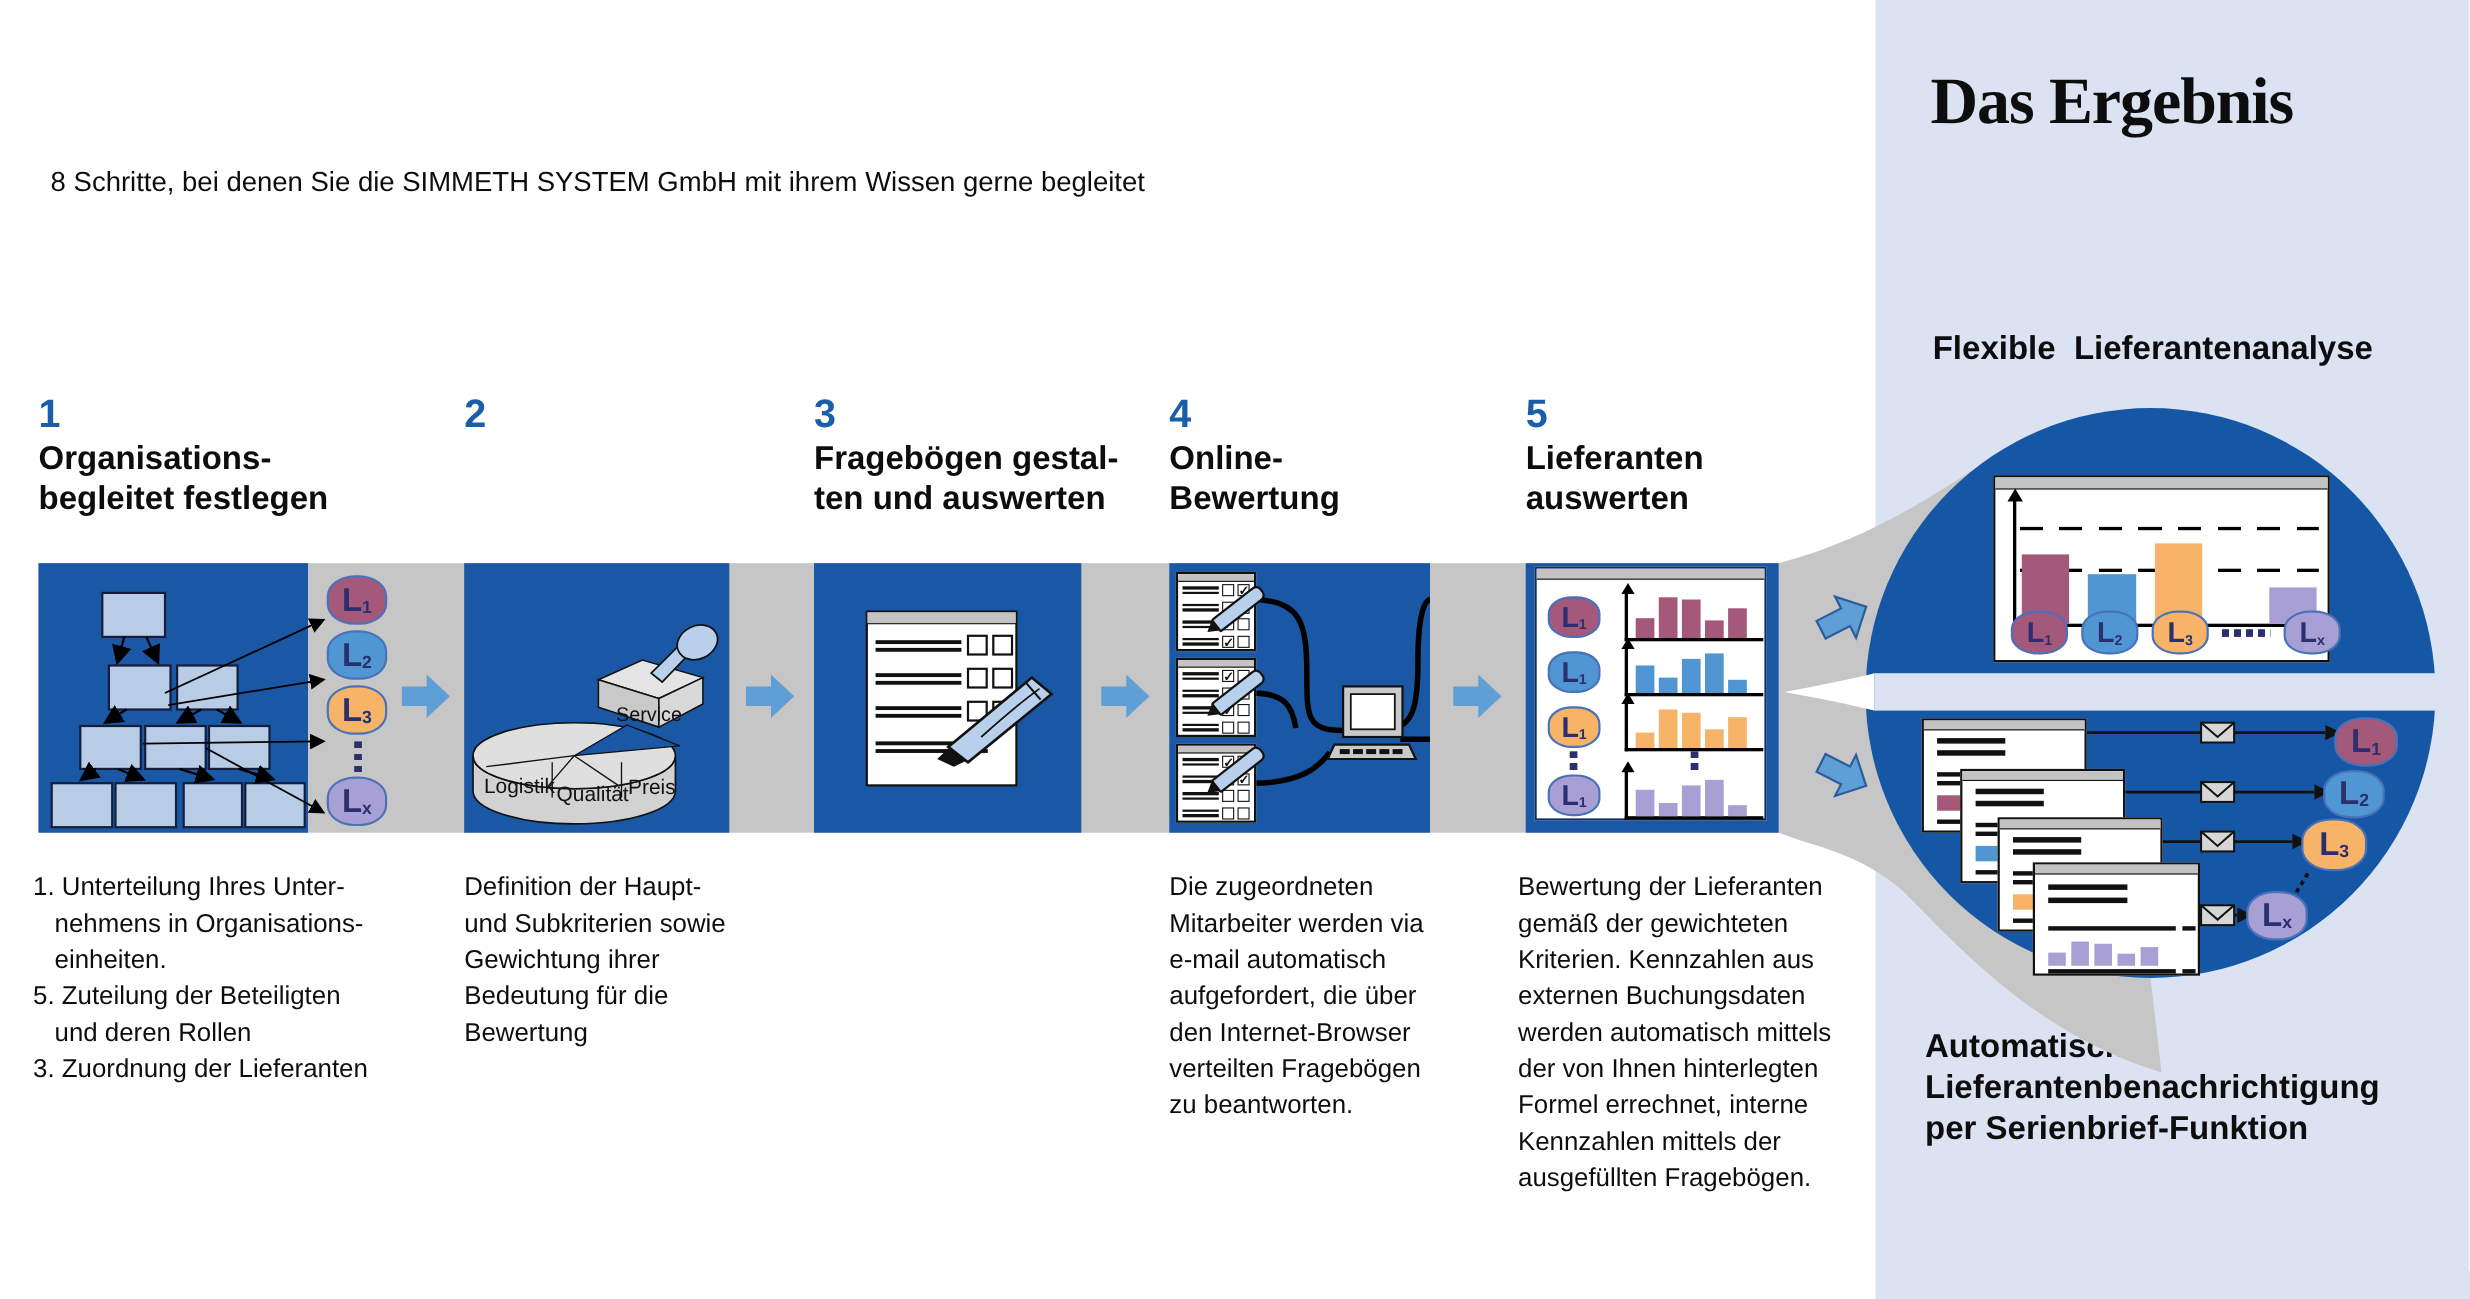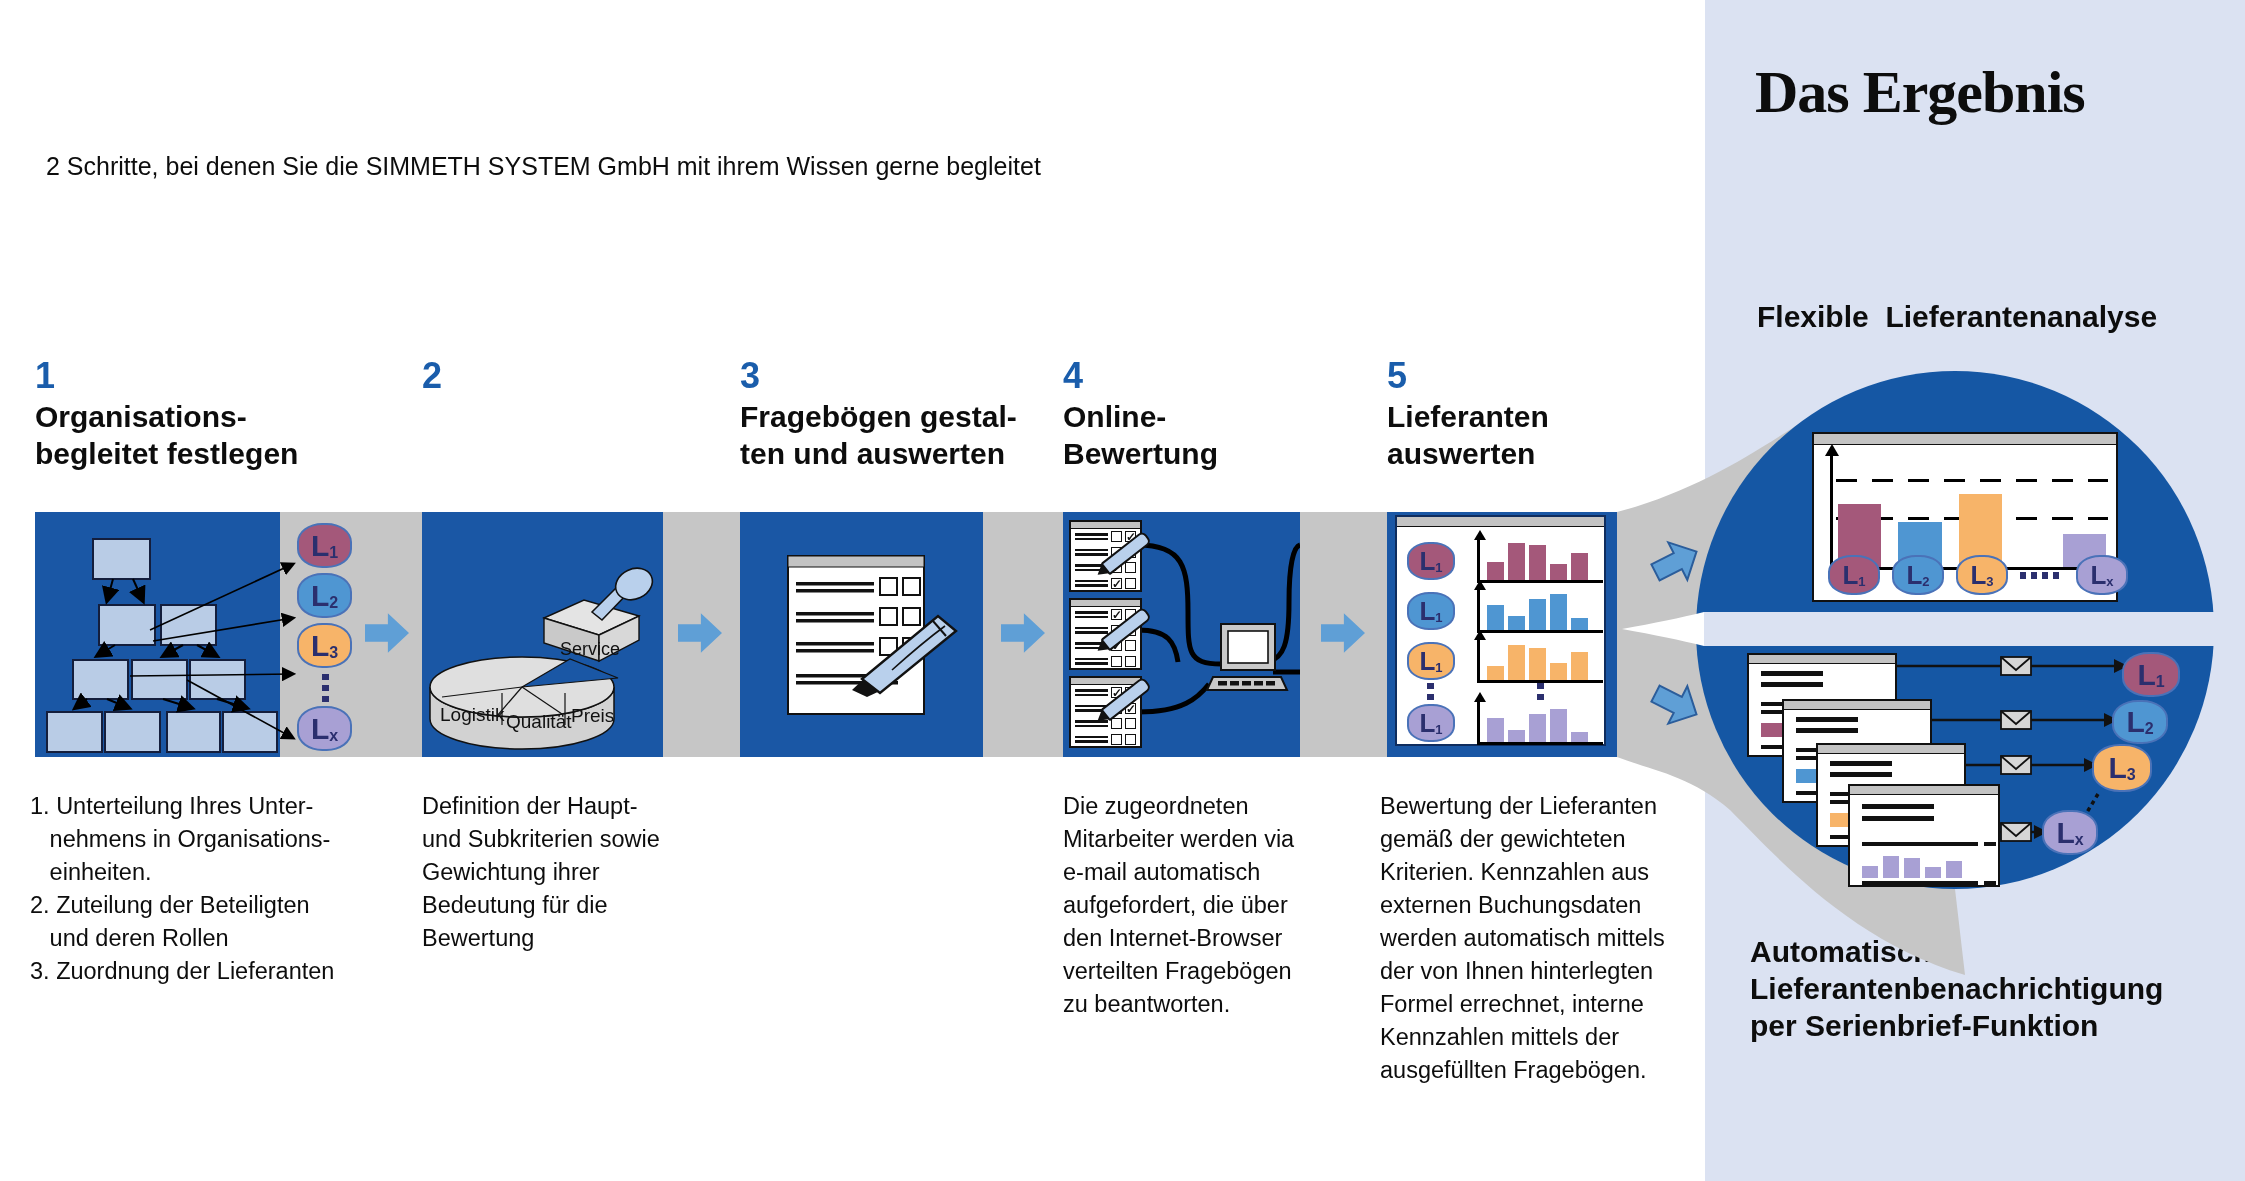--- a/index.html
+++ b/index.html
@@ -80,21 +80,21 @@
 
   svg text{font-family:"Liberation Sans",sans-serif;}
 </style>
 </head>
 <body>
 
 <div class="stage">
 
   <div class="abs" style="left:1705px;top:0;width:540px;height:1181px;background:#dbe2f2;"></div>
 
-  <div class="abs subtitle" style="left:46px;top:152px;">2 Schritte, bei denen Sie die SIMMETH SYSTEM GmbH mit ihrem Wissen gerne begleitet</div>
+  <div class="abs subtitle" style="left:46px;top:152px;">8 Schritte, bei denen Sie die SIMMETH SYSTEM GmbH mit ihrem Wissen gerne begleitet</div>
   <div class="abs caption" style="left:1757px;top:298px;">Flexible  Lieferantenanalyse</div>
   <div class="abs big-title" style="left:1755px;top:58px;">Das Ergebnis</div>
   <div class="abs caption" style="left:1750px;top:933px;">Automatische
 Lieferantenbenachrichtigung
 per Serienbrief-Funktion</div>
 
   <div class="abs" style="left:35px;top:358px;width:320px;">
     <div class="step-num">1</div>
     <div class="step-title">Organisations-
 begleitet festlegen</div>
@@ -556,21 +556,21 @@
       <sub>3</sub>
     </div>
   <div class="abs blob pur" style="left:2042px;top:810px;width:56px;height:45px;">
     <b>L</b>
       <sub>x</sub>
     </div>
 
   <div class="abs step-desc" style="left:30px;top:790px;width:330px;">1. Unterteilung Ihres Unter-
    nehmens in Organisations-
    einheiten.
-2. Zuteilung der Beteiligten
+5. Zuteilung der Beteiligten
    und deren Rollen
 3. Zuordnung der Lieferanten</div>
   <div class="abs step-desc" style="left:422px;top:790px;width:310px;">Definition der Haupt-
 und Subkriterien sowie
 Gewichtung ihrer
 Bedeutung für die
 Bewertung</div>
   <div class="abs step-desc" style="left:1380px;top:790px;width:320px;">Bewertung der Lieferanten
 gemäß der gewichteten
 Kriterien. Kennzahlen aus

